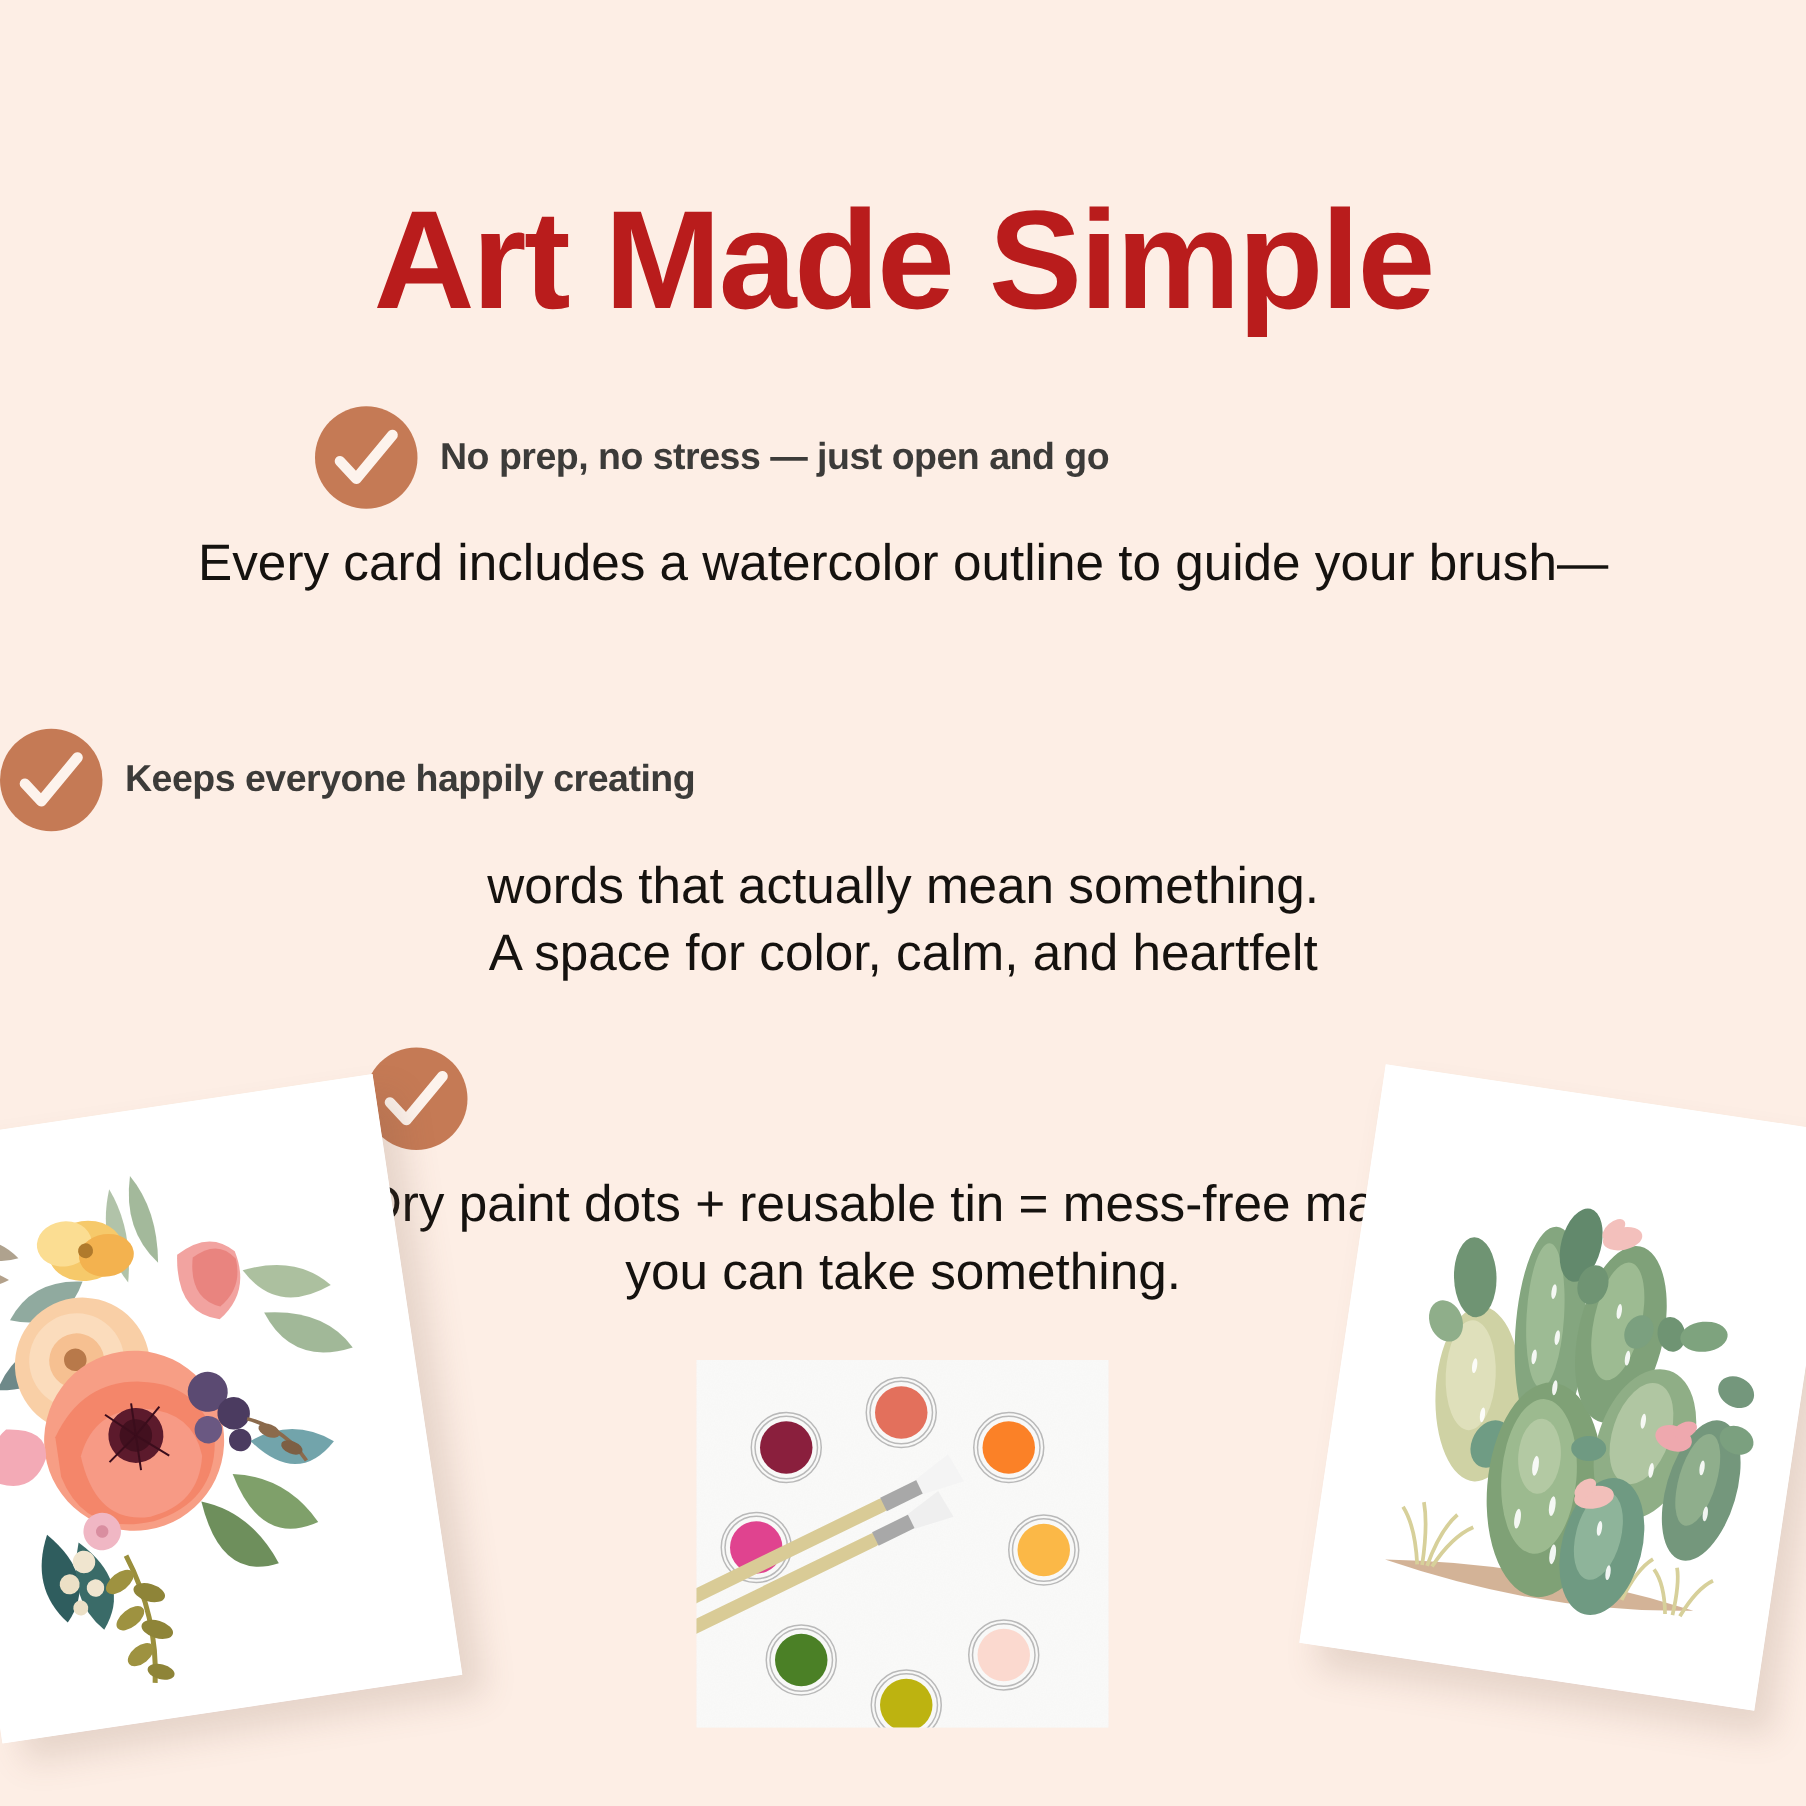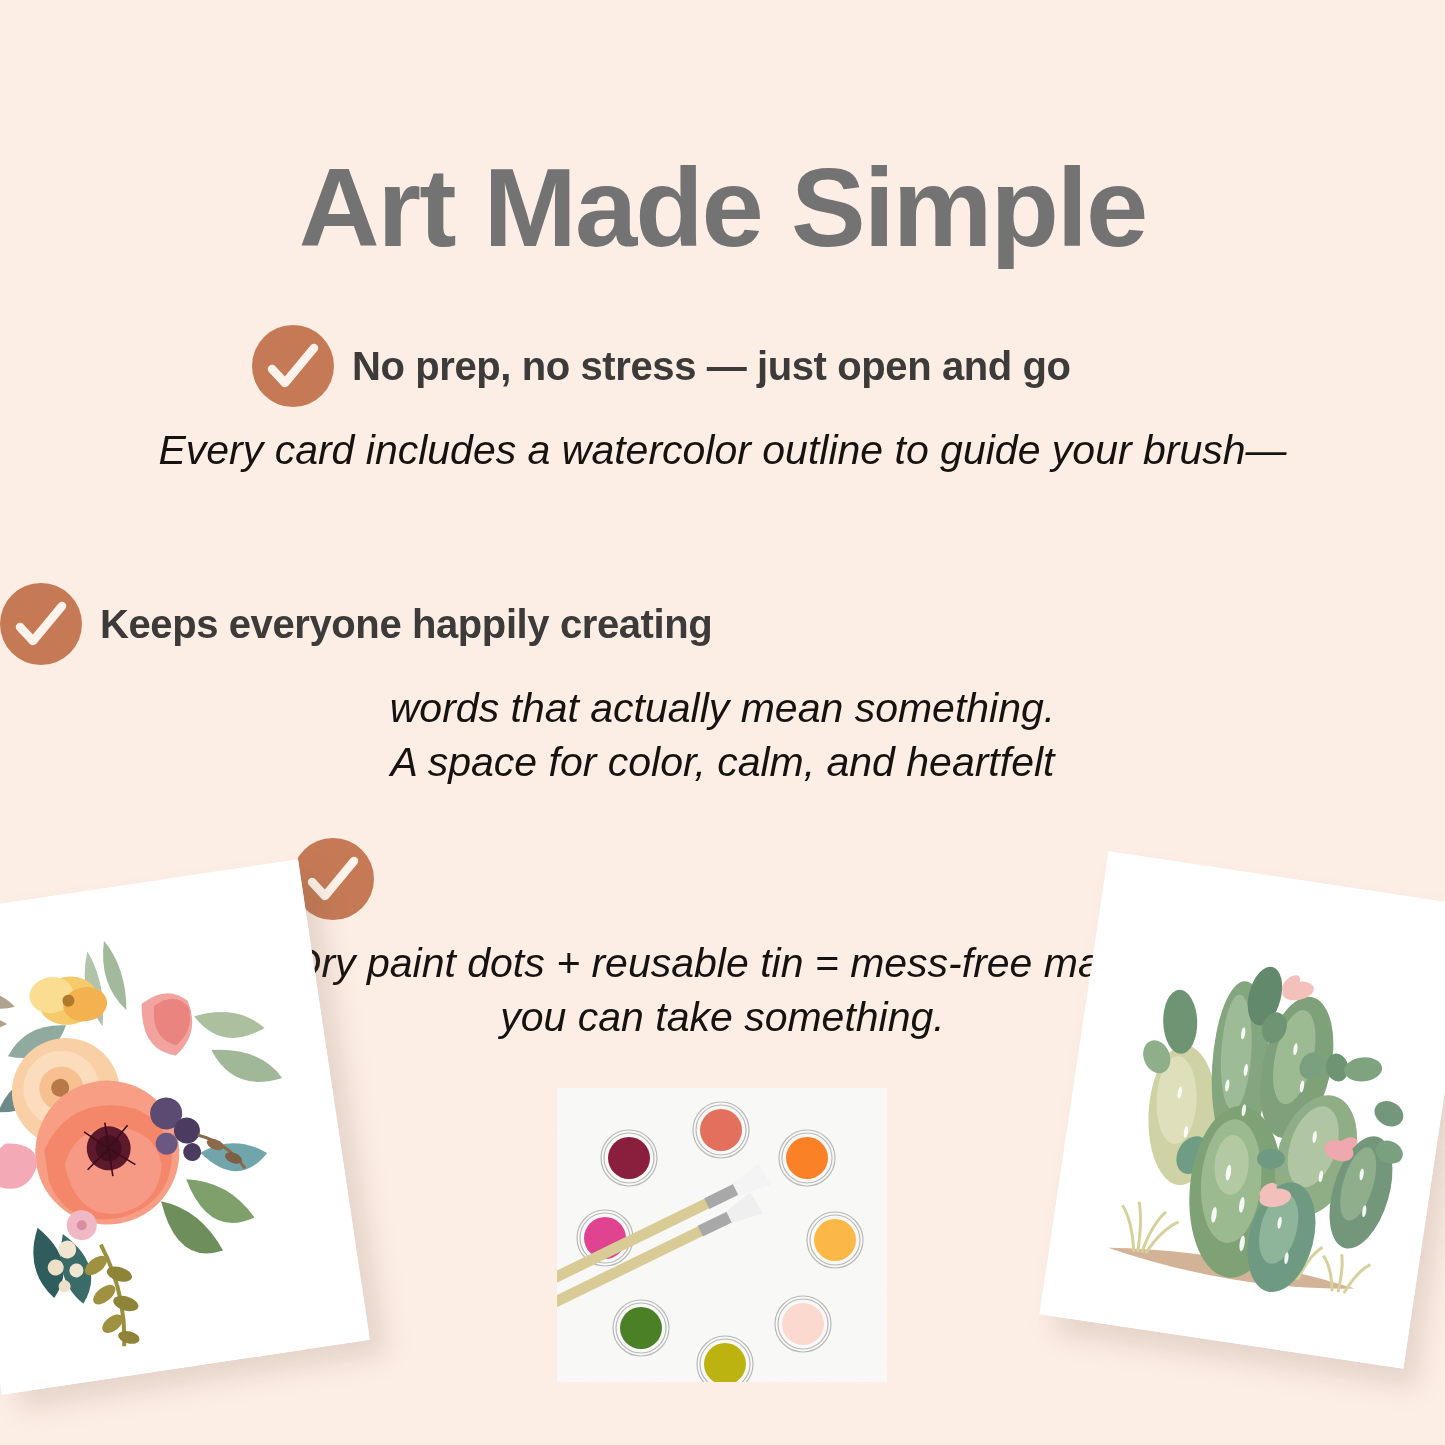--- a/index.html
+++ b/index.html
@@ -33,34 +33,34 @@
   }
   .check{
     width:82px;height:82px;border-radius:50%;
     background:#c57a55;
     flex:0 0 82px;
     position:relative;
   }
   .check svg{position:absolute;left:0;top:0;width:82px;height:82px;}
   .bhead-text{
     font-weight:700;
-    font-size:40px;
+    font-size:30px;
     letter-spacing:-0.4px;
     color:#3c3b39;
     white-space:nowrap;
   }
   .bbody{
     margin-top:16px;
     text-align:center;
     font-size:41px;
     line-height:1.32;
     color:#15120f;
     font-weight:400;
   }
-  .bbody span{display:block;font-style:italic;}
+  .bbody span{display:block;}
 
   #b1{top:325px;}
   #b1 .bhead{justify-content:flex-start;padding-left:252px;}
   #b1 .bbody{padding:0 90px;}
 
   #b2{top:583px;}
   #b2 .bhead{justify-content:flex-start;}
   #b2 .bbody{padding:0 250px;}
 
   #b3{top:838px;}
@@ -86,21 +86,21 @@
   }
   .card svg{display:block;width:100%;height:100%;}
 
   .clip-box{position:absolute;left:557px;top:1088px;width:330px;height:294px;overflow:hidden;}
 </style>
 </head>
 <body style="background: rgb(253, 238, 229);">
 
 <div id="stage">
 
-  <div class="title" style="color: #737373;">Art Made Simple</div>
+  <div class="title" style="color: #b91c1c;">Art Made Simple</div>
 
   <div class="benefit" id="b1">
     <div class="bhead">
       <div class="check" style="background: rgb(197, 122, 85);">
         <svg viewBox="0 0 82 82" xmlns="http://www.w3.org/2000/svg">
           <path d="M20 44 L33 58 L62 23" fill="none" stroke="#fdf3ec" stroke-width="8.5" stroke-linecap="round" stroke-linejoin="round"></path>
         </svg>
       </div>
       <div class="bhead-text">No prep, no stress — just open and go</div>
     </div>

